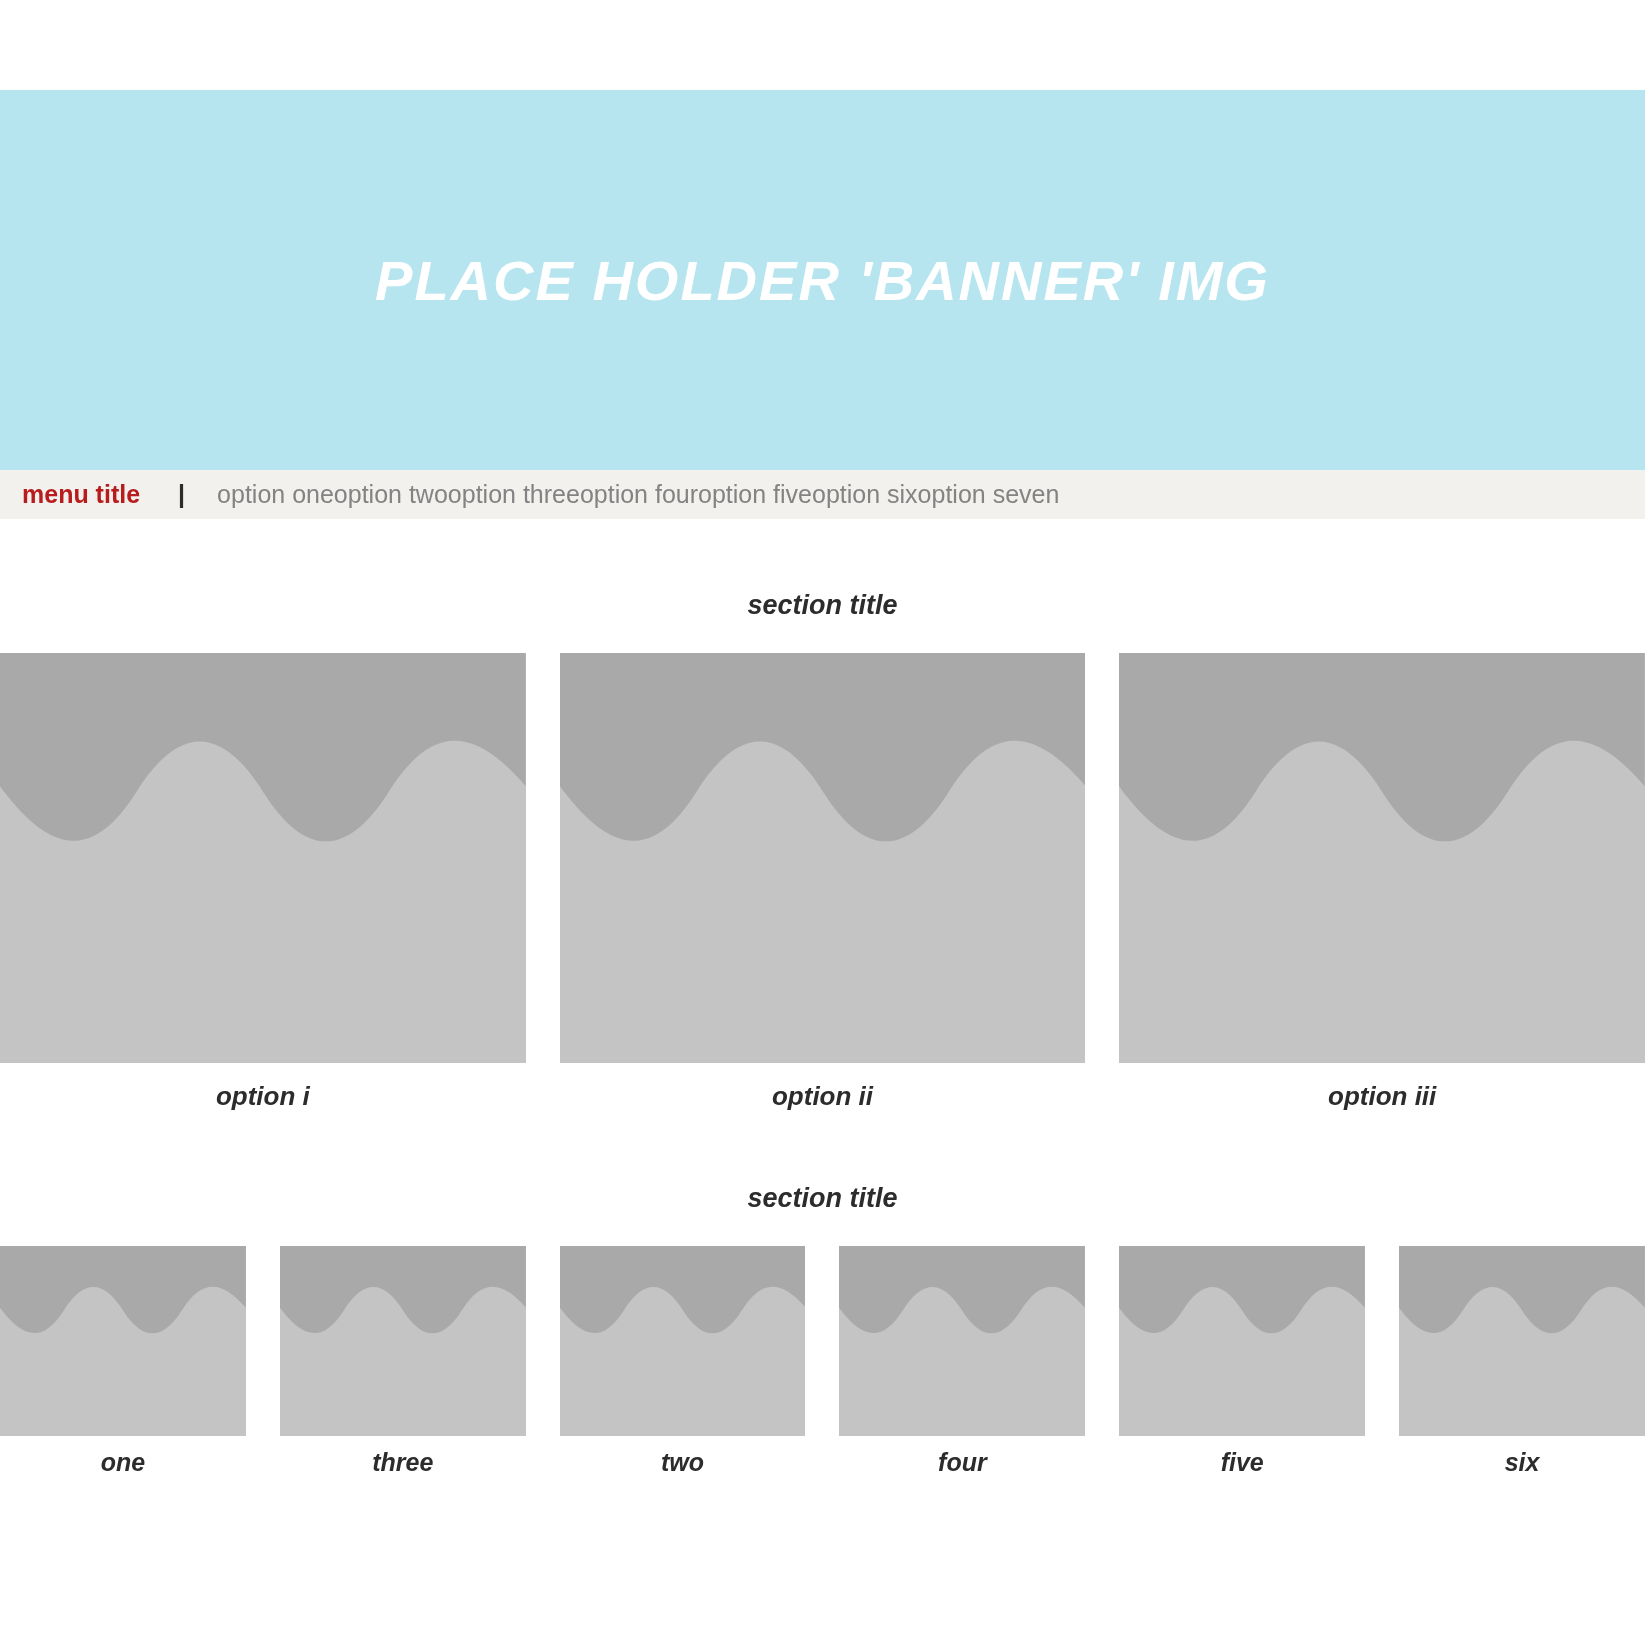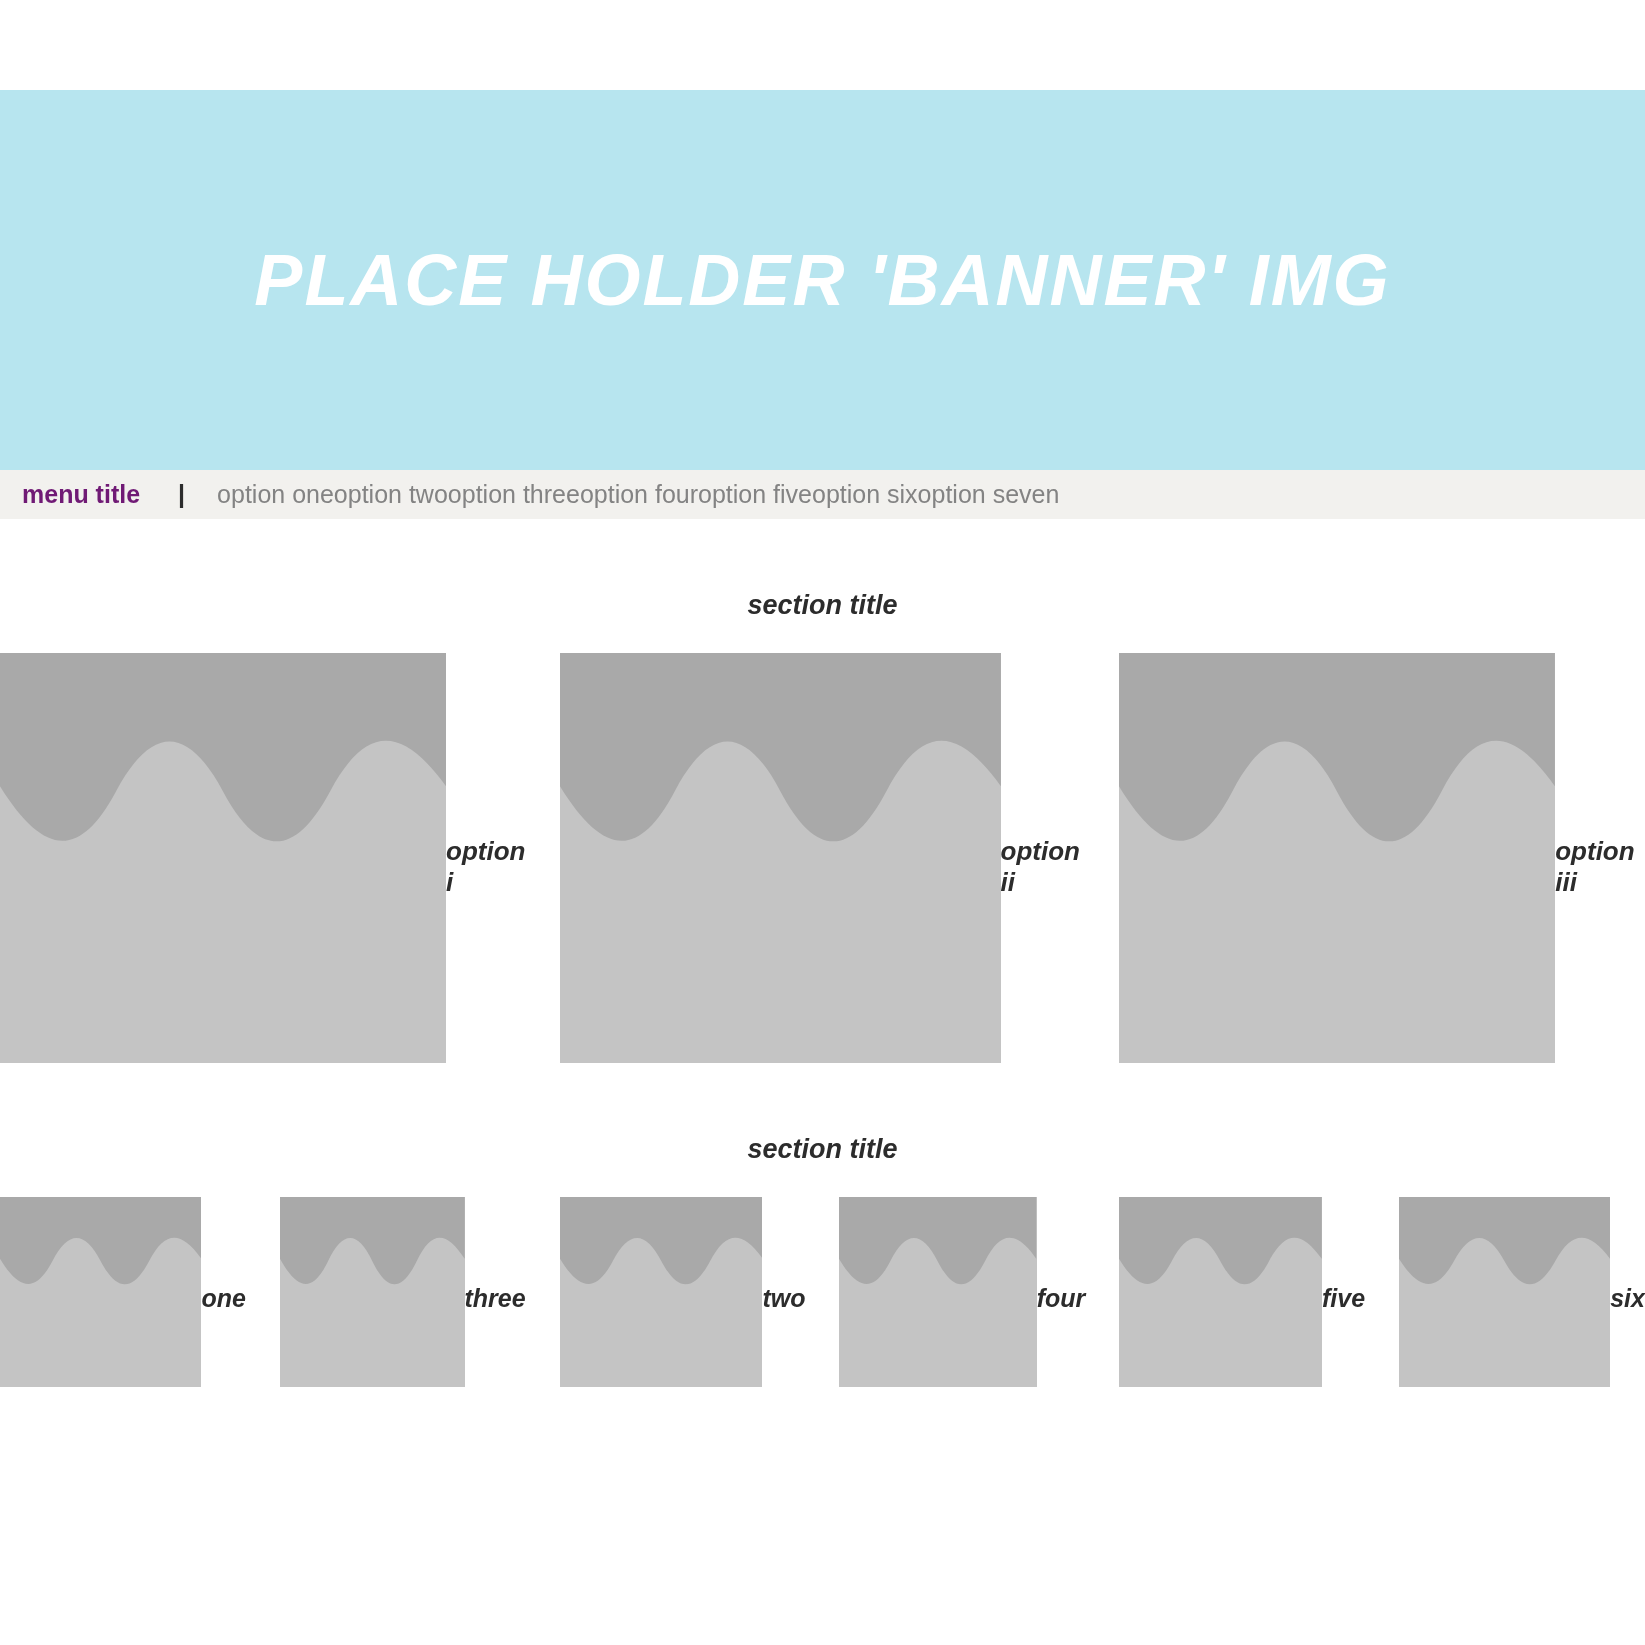--- a/index.html
+++ b/index.html
@@ -14,37 +14,37 @@
     background: #b7e5ef;
     height: 380px;
     margin-top: 90px;
     display: flex;
     align-items: center;
     justify-content: center;
   }
   .banner-text {
     color: #ffffff;
     font-weight: 900;
-    font-size: 72px;
+    font-size: 56px;
     text-transform: uppercase;
     letter-spacing: 2px;
     text-align: center;
     font-style: italic;
   }
   
   .menu-bar {
     background: #f2f1ee;
     padding: 10px 22px;
     display: flex;
     align-items: center;
     font-size: 25px;
   }
   .menu-title {
     font-weight: 700;
-    color: #701a75;
+    color: #b91c1c;
   }
   .menu-sep {
     margin: 0 32px 0 38px;
     color: #2c2c2c;
     font-weight: 700;
   }
   .menu-options {
     display: flex;
   }
   .menu-option {
@@ -64,21 +64,21 @@
     margin-bottom: 32px;
   }
   .row {
     display: flex;
     gap: 34px;
     padding: 0;
   }
   .card {
     flex: 1 1 0;
     display: flex;
-    flex-direction: row;
+    flex-direction: column;
     align-items: center;
     cursor: pointer;
   }
   .thumb-lg {
     width: 100%;
     height: 410px;
     background: #c4c4c4;
     position: relative;
     overflow: hidden;
   }

